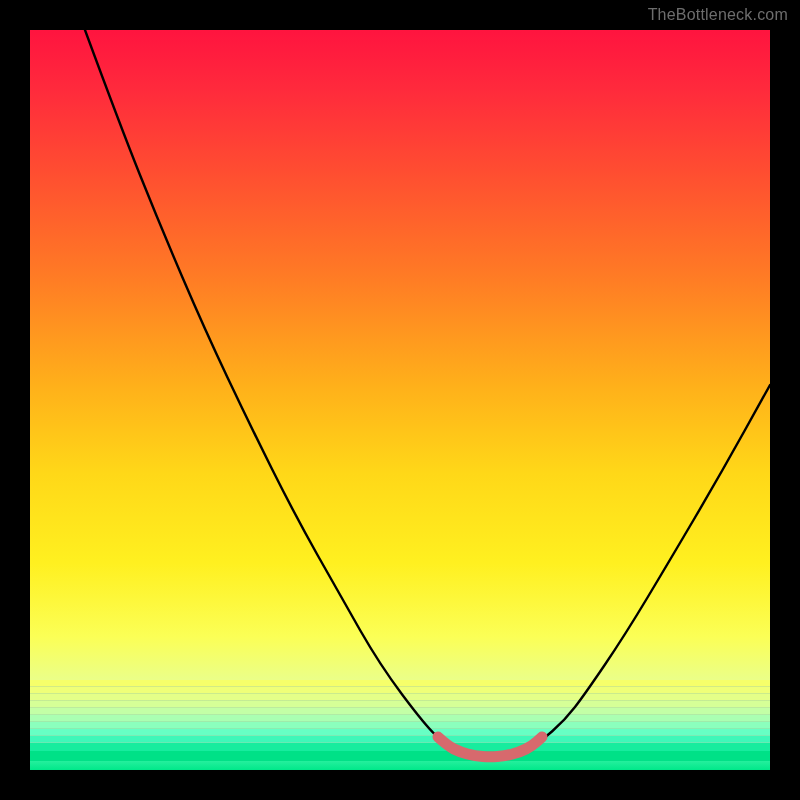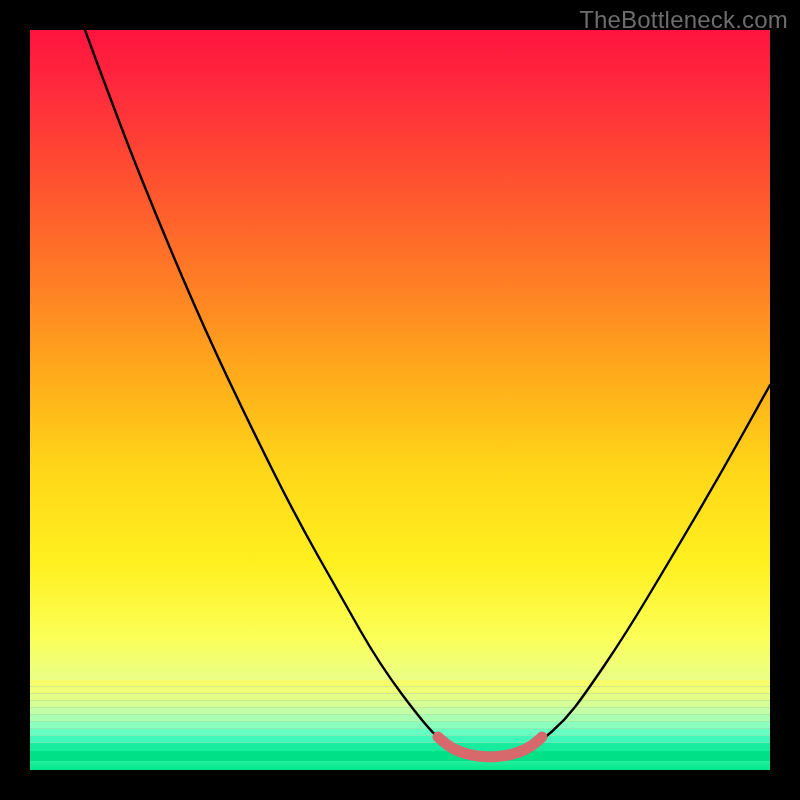--- a/index.html
+++ b/index.html
@@ -45,21 +45,21 @@
     width: 100%;
   }
   .stripes div {
     width: 100%;
   }
   .watermark {
     position: absolute;
     top: 6px;
     right: 12px;
     color: #6d6d6d;
-    font-size: 24px;
+    font-size: 16px;
     font-weight: 500;
     letter-spacing: 0.2px;
     user-select: none;
   }
   svg.curve {
     position: absolute;
     left: 0; top: 0;
     width: 100%; height: 100%;
   }
 </style>

